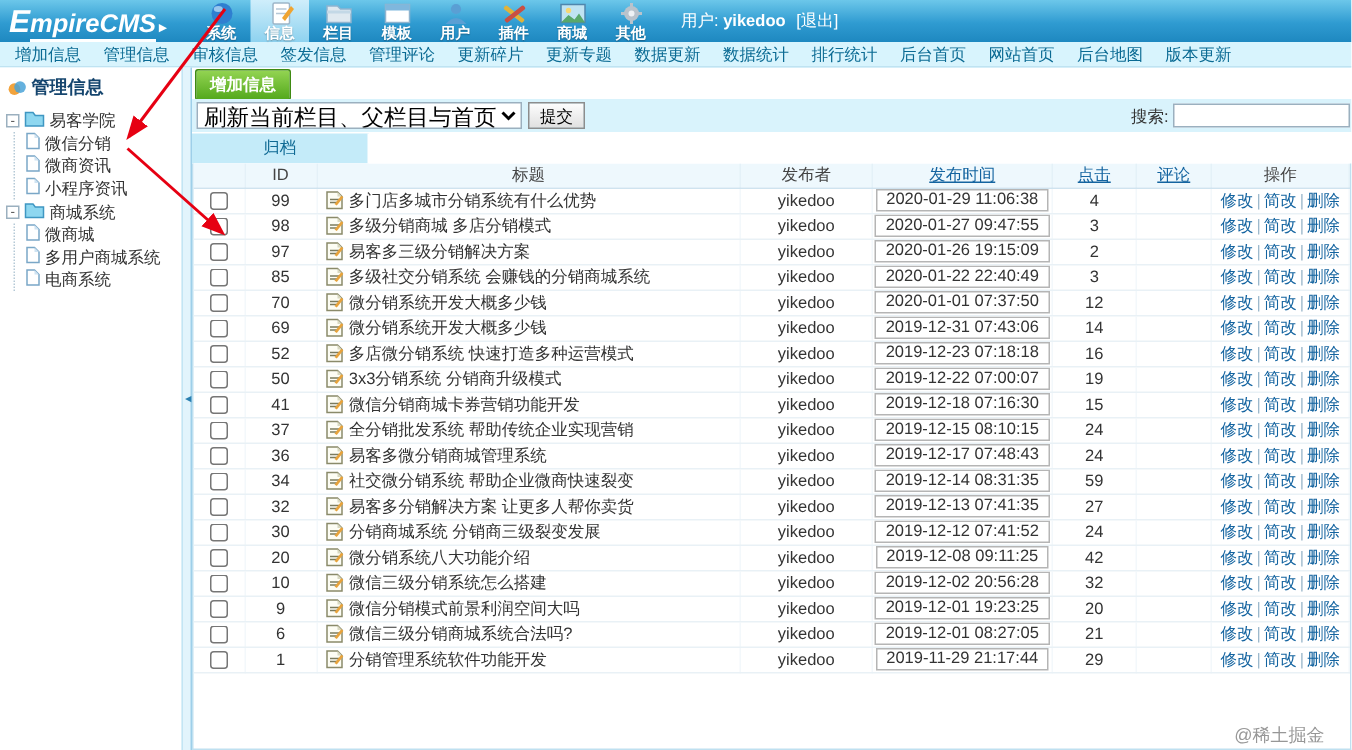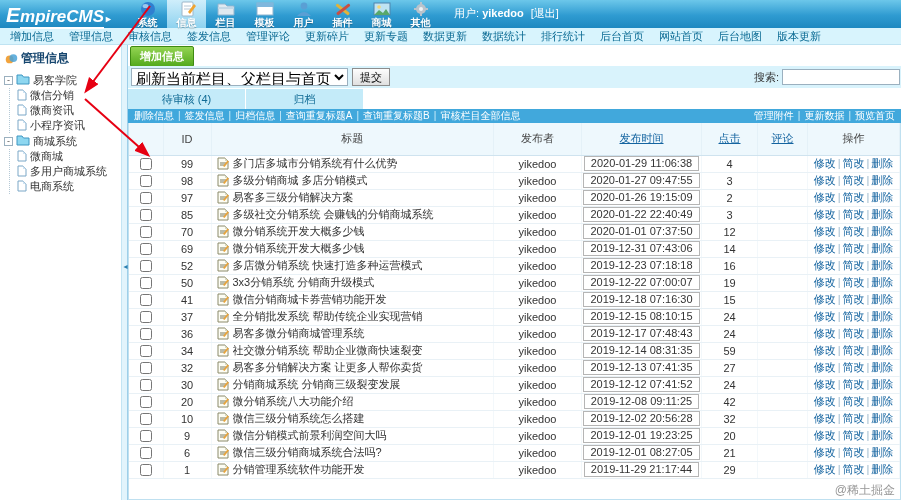--- a/index.html
+++ b/index.html
@@ -63,36 +63,36 @@
   .tabs-row { display:flex; height:20px; margin-top:1px; }
   .tab { width:118px; text-align:center; line-height:20px; font-size:11px; background:#c4ebf9; color:#0f6a94; cursor:pointer; border-right:1px solid #fff; }
   .tab.active { background:#1687c1; color:#fff; font-weight:bold; }
 
   .batch-bar { height:14px; background:#41a8dc; display:flex; justify-content:space-between; align-items:center; padding:0 6px; font-size:10px; color:#cfeefb; }
   .batch-bar a { color:#fff; text-decoration:none; }
   .batch-bar .bsep { margin:0 4px; }
 
   .table-wrap { flex:1; border:1px solid #bfe0f0; border-top:none; overflow:hidden; background:#fff; }
   table { width:100%; border-collapse:collapse; table-layout:fixed; font-size:11px; }
-  thead th { height:32px; background:#eef8fd; border-bottom:1px solid #cfe3ef; border-right:1px solid #e4f1f8; font-weight:normal; color:#444; text-align:center; }
+  thead th { height:16px; background:#eef8fd; border-bottom:1px solid #cfe3ef; border-right:1px solid #e4f1f8; font-weight:normal; color:#444; text-align:center; }
   thead th a { color:#1464a0; text-decoration:underline; }
   tbody td { height:17px; border-bottom:1px solid #e9f1f6; border-right:1px solid #f3f8fb; color:#333; overflow:hidden; white-space:nowrap; }
   td.ctr, th.ctr { text-align:center; }
   .title-cell { display:flex; align-items:center; gap:4px; padding-left:5px; }
   .doc-icon svg { width:12px; height:13px; display:block; }
   .title-link { color:#333; text-decoration:none; overflow:hidden; text-overflow:ellipsis; }
   .date-box { display:inline-block; border:1px solid #b5b5b5; background:#fff; padding:0 6px; line-height:13px; min-width:104px; text-align:right; }
   .comment-link { color:#1464a0; text-decoration:underline; }
   .ops { text-align:center;margin-left:44px; }
   .ops a { color:#1464a0; text-decoration:none; }
   .ops .osep { color:#9db9cc; margin:0 2px; }
   input[type=checkbox] { width:12px; height:12px; margin:0; vertical-align:middle; }
 
   .annotation { position:absolute; left:0; top:0; pointer-events:none; z-index:50; }
-  .watermark { position:absolute; right:6px; bottom:1px; font-size:12px; color:rgba(125,125,125,.8); z-index:40;margin-left:44px; }
+  .watermark { position:absolute; right:18px; bottom:1px; font-size:12px; color:rgba(125,125,125,.8); z-index:40;margin-left:44px; }
 </style>
 </head>
 <body>
 
 <div class="page">
 
   <div class="topbar">
     <div class="logo"><span class="big-e">E</span><span class="logo-rest">mpireCMS</span><span class="logo-arrow">►</span></div>
     <div class="modules">
         <div class="module">
@@ -286,28 +286,23 @@
           <select><option>刷新当前栏目、父栏目与首页</option></select>
           <button class="submit-btn">提交</button>
         </div>
         <div class="search-group">
           <span>搜索:</span>
           <input class="search-input" type="text" style="">
         </div>
       </div>
 
       <div class="tabs-row">
-          <div class="tab">待审核 (4)</div>
           <div class="tab">归档</div>
         </div>
 
-      <div class="batch-bar">
-        <div><a href="#">删除信息</a><span class="bsep">|</span><a href="#">签发信息</a><span class="bsep">|</span><a href="#">归档信息</a><span class="bsep">|</span><a href="#">查询重复标题A</a><span class="bsep">|</span><a href="#">查询重复标题B</a><span class="bsep">|</span><a href="#">审核栏目全部信息</a></div>
-        <div><a href="#">管理附件</a><span class="bsep">|</span><a href="#">更新数据</a><span class="bsep">|</span><a href="#">预览首页</a></div>
-      </div>
 
       <div class="table-wrap">
         <table>
           <colgroup>
             <col style="width:34px">
               <col style="width:48px">
               <col>
               <col style="width:88px">
             <col style="width:120px">
               <col style="width:56px">

